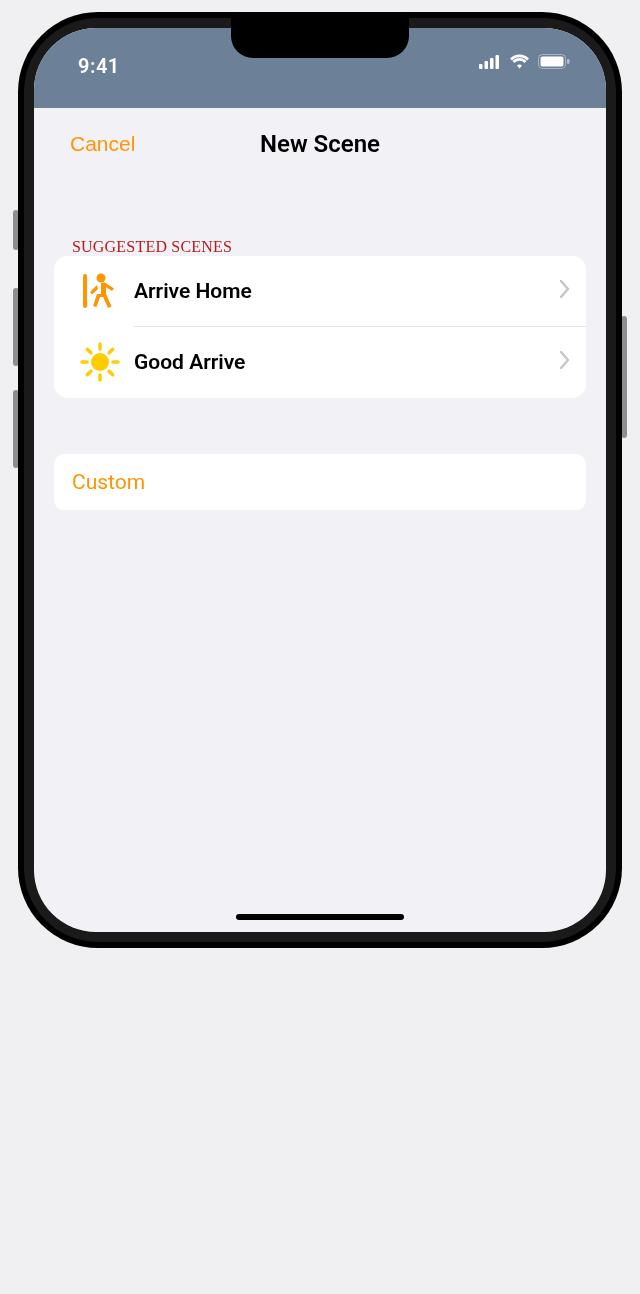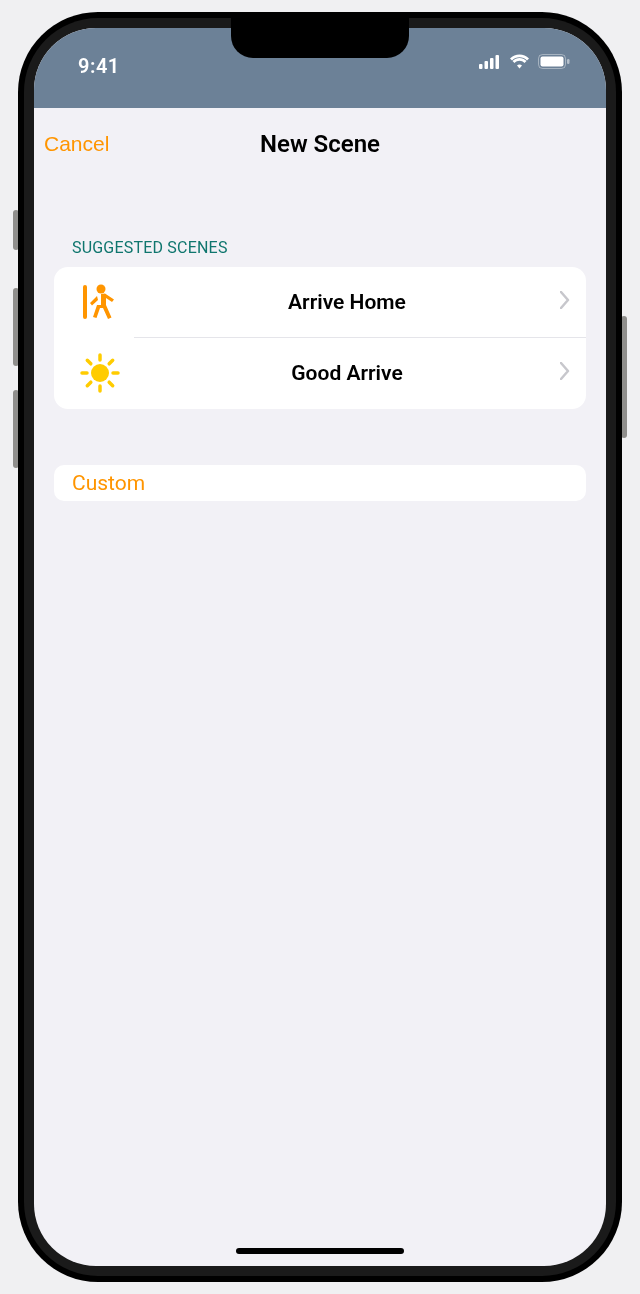--- a/index.html
+++ b/index.html
@@ -12,21 +12,21 @@
       background: #f0f0f2;
       width: 640px;
       height: 1294px;
       position: relative;
     }
     .phone-frame {
       position: absolute;
       left: 18px;
       top: 12px;
       width: 604px;
-      height: 1270px;
+      height: 936px;
       background: #000;
       border-radius: 80px;
       padding: 6px;
     }
     .phone-inner {
       width: 100%;
       height: 100%;
       background: #1a1a1a;
       border-radius: 74px;
       padding: 10px;
@@ -74,45 +74,45 @@
     .nav-bar {
       height: 72px;
       background: #f2f1f6;
       display: flex;
       align-items: center;
       position: relative;
       border-bottom: none;
     }
     .cancel-btn {
       position: absolute;
-      left: 10px;
+      left: 36px;
       font-size: 21px;
       color: #ff9500;
       background: none;
       border: none;
       cursor: pointer;
     }
     .nav-title {
       position: absolute;
       left: 50%;
       transform: translateX(-50%);
       font-size: 24px;
       font-weight: 600;
       color: #000;
     }
     .content {
       padding: 0 20px;
     }
     .section-header {
       margin-top: 58px;
-      margin-bottom: 10px;
       padding-left: 18px;
       font-size: 16px;
-      color: #0f766e;
+      color: #b91c1c;
       letter-spacing: 0.2px;
+      font-family: Liberation Serif, serif;
     }
     .section-group {
       background: #fff;
       border-radius: 14px;
       overflow: hidden;
     }
     .list-row {
       display: flex;
       align-items: center;
       padding: 14px 16px 14px 18px;
@@ -137,30 +137,29 @@
       align-items: center;
       justify-content: center;
       flex-shrink: 0;
     }
     .row-label {
       flex: 1;
       font-size: 21px;
       font-weight: 600;
       color: #000;
       margin-left: 6px;
-      text-align: center;
     }
     .chevron {
       color: #c7c7cc;
       flex-shrink: 0;
     }
     .custom-row {
       background: #fff;
       border-radius: 10px;
-      padding: 6px 18px;
+      padding: 16px 18px;
       margin-top: 56px;
       cursor: pointer;
     }
     .custom-label {
       font-size: 21px;
       color: #ff9500;
     }
     .home-indicator {
       position: absolute;
       bottom: 12px;

